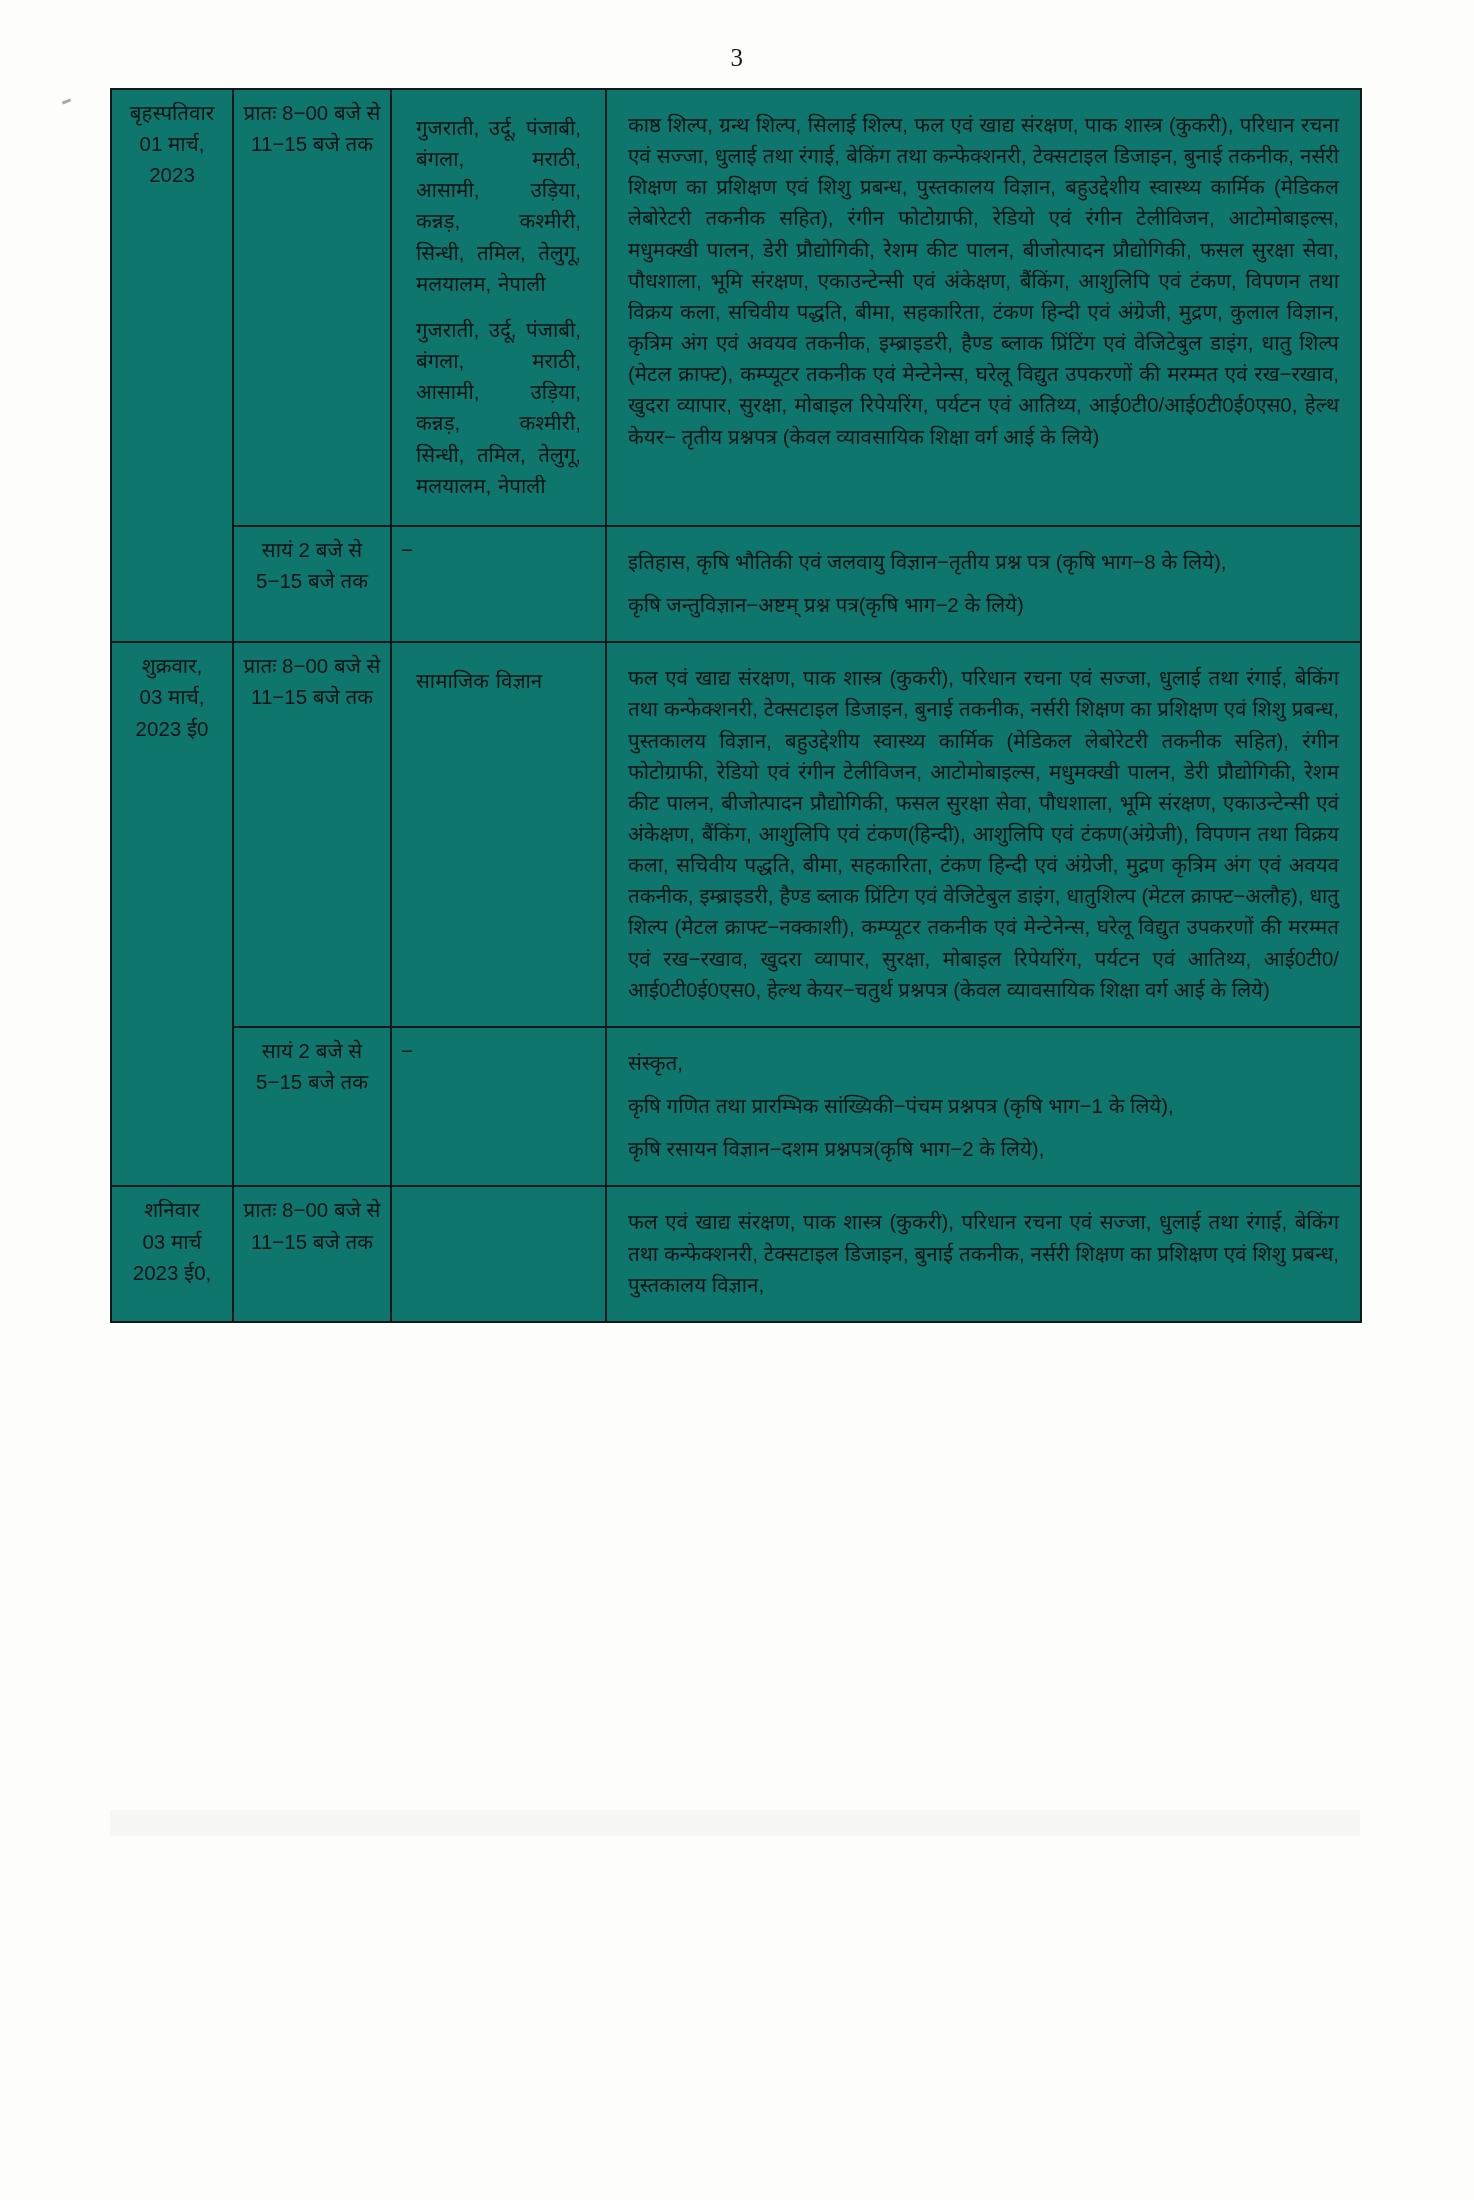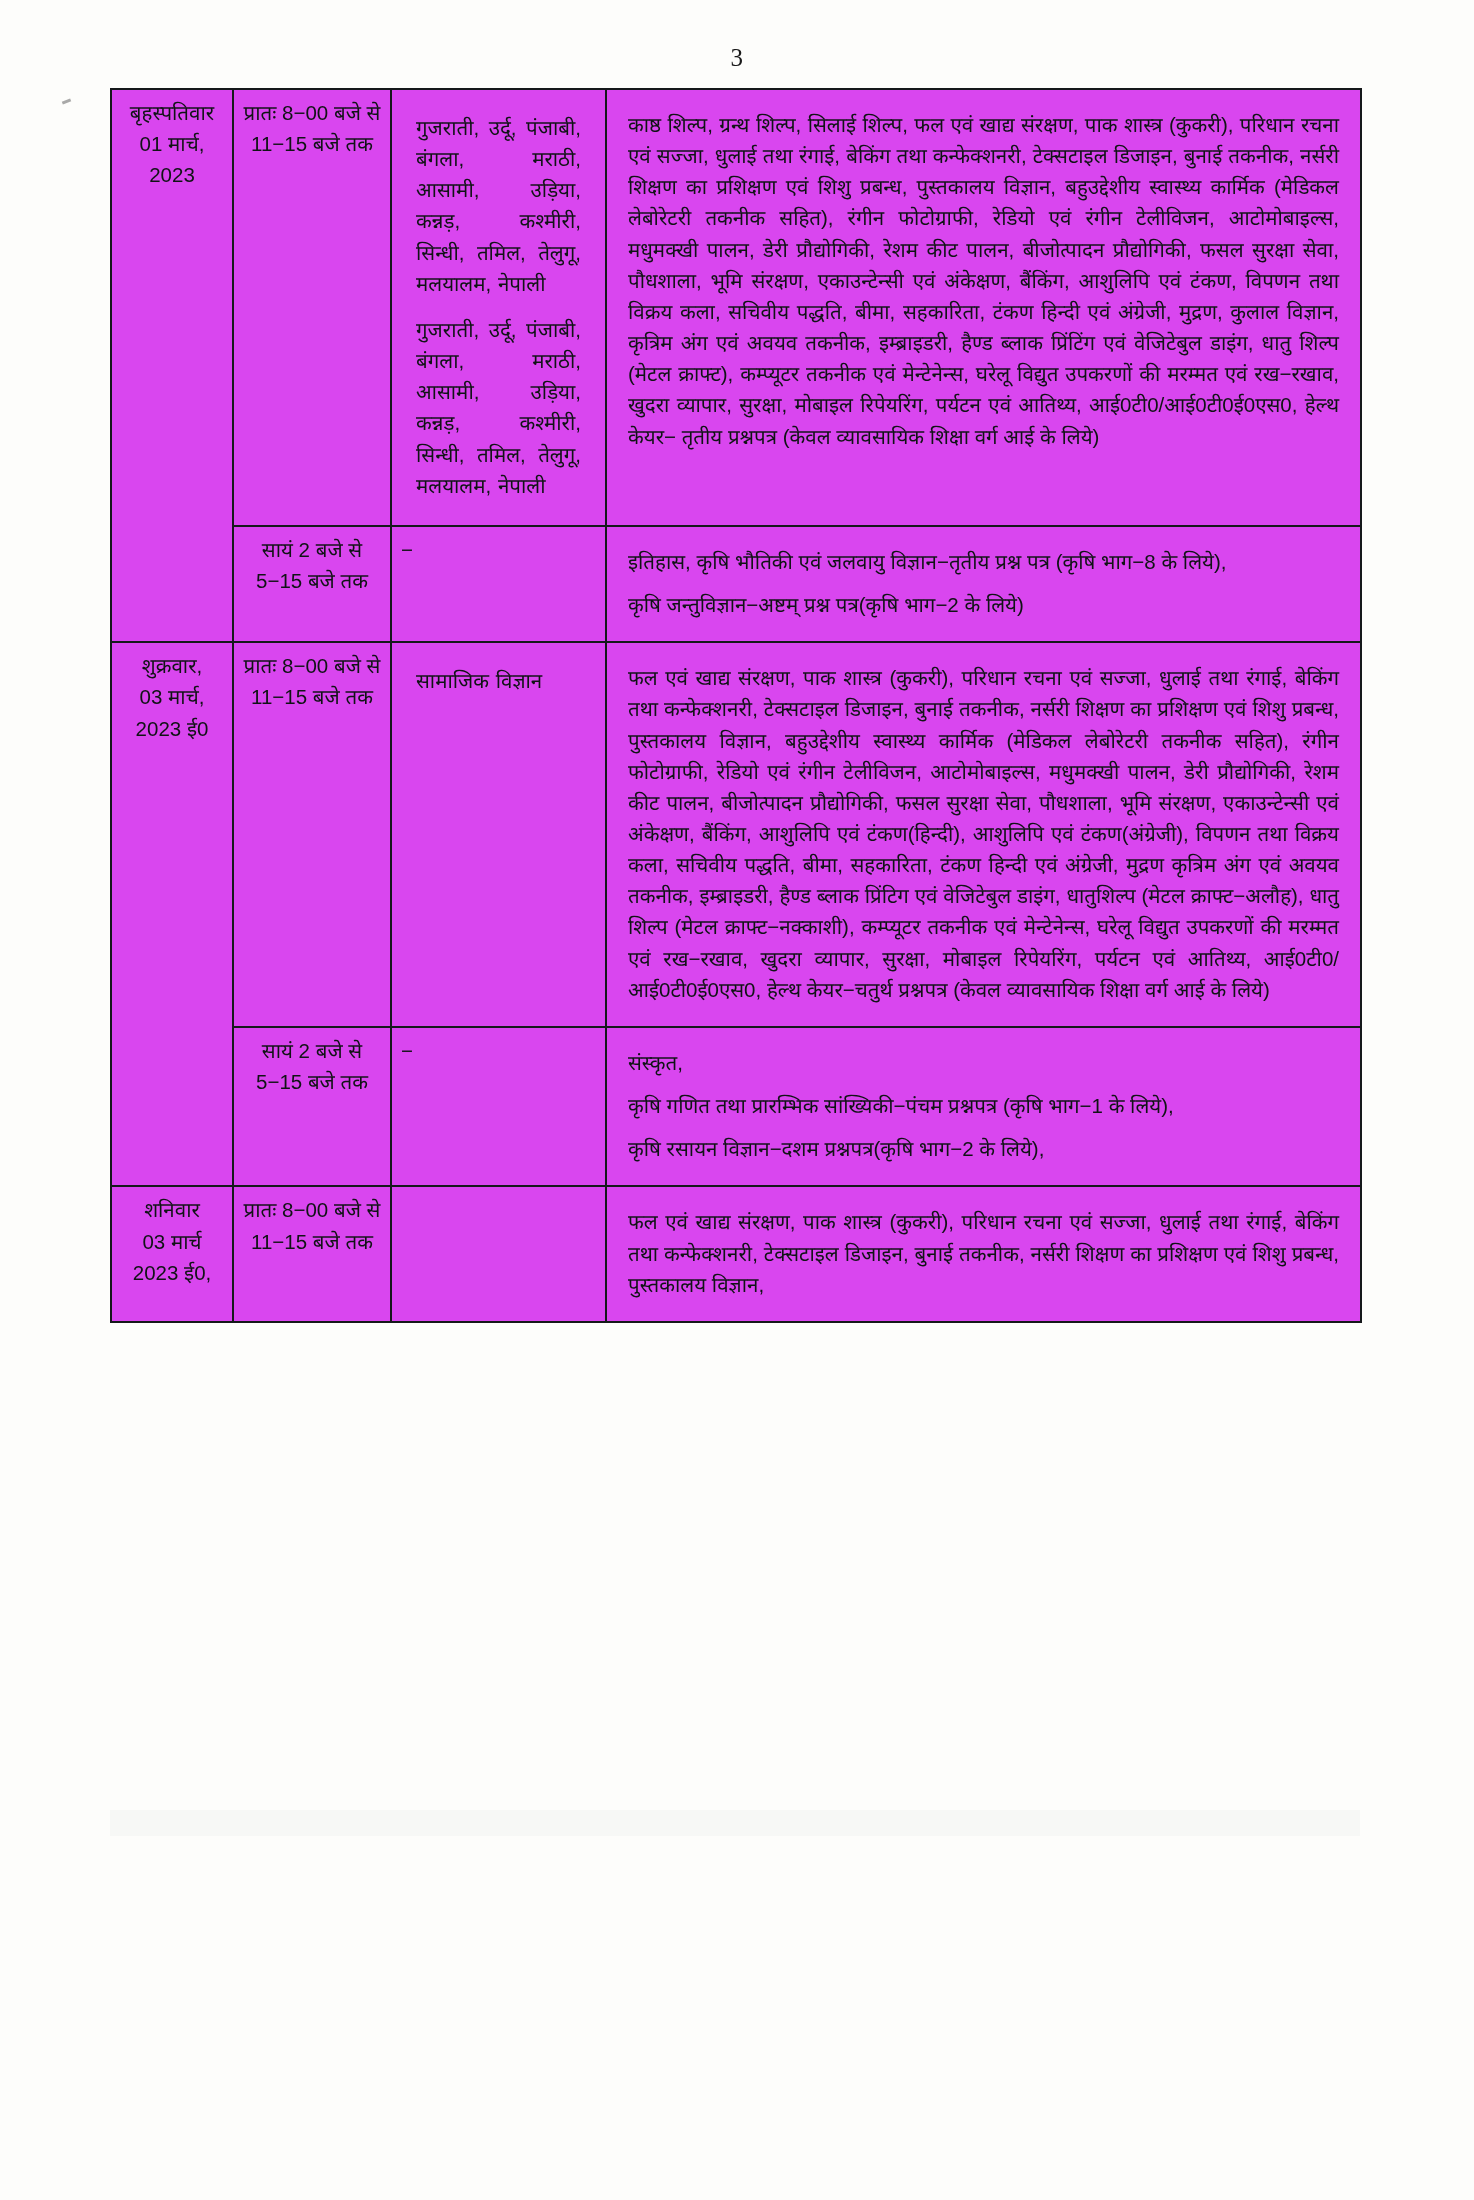--- a/index.html
+++ b/index.html
@@ -52,21 +52,21 @@
     position: absolute;
     left: 110px;
     top: 88px;
     width: 1250px;
   }
 
   table.schedule {
     border-collapse: collapse;
     width: 1250px;
     table-layout: fixed;
-    background: #d946ef;
+    background: #0f766e;
   }
 
   table.schedule td {
     border: 2.2px solid #15181a;
     vertical-align: top;
     padding: 7px 9px 9px 9px;
     font-family: "Liberation Sans", "DejaVu Sans", sans-serif;
     font-size: 20.5px;
     line-height: 1.52;
     color: #101315;

